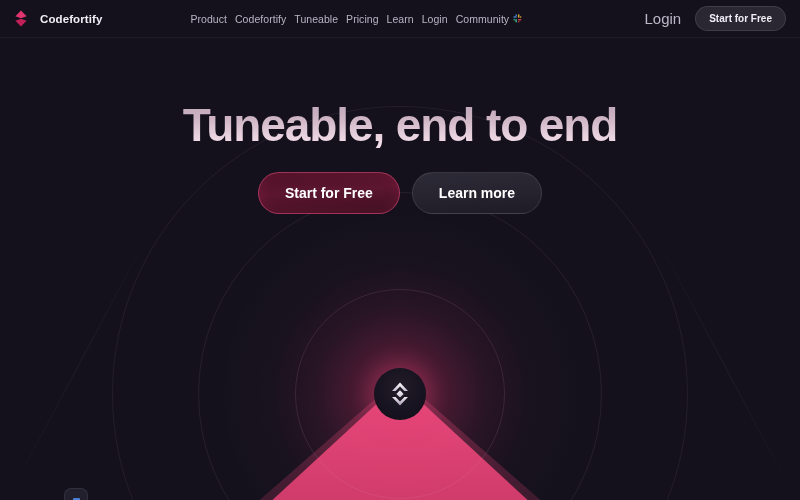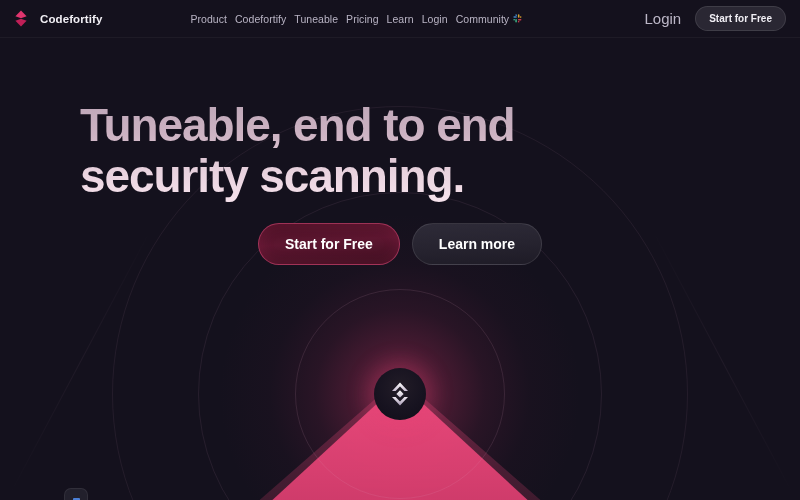--- a/index.html
+++ b/index.html
@@ -133,21 +133,21 @@
     width:800px; height:500px;
     display:flex; flex-direction:column; align-items:center;
     z-index:30;
     pointer-events:none;
   }
   .hero > * { pointer-events:auto; }
 
   .headline {
     margin-top:100px;
     width:640px;
-    text-align:left;
+    text-align:center;
     font-size:46px;
     line-height:51px;
     font-weight:bold;
     letter-spacing:-1.1px;
     background:linear-gradient(180deg, #bda6b7 0%, #cdb3c3 34%, #e8d2de 70%, #f6e2ec 100%);
     -webkit-background-clip:text;
     background-clip:text;
     color:transparent;
     -webkit-text-fill-color:transparent;
   }
@@ -275,21 +275,20 @@
       <span class="login-link">Login</span>
       <button class="header-cta">Start for Free</button>
     </div>
 
   </div>
 
   <div class="hero">
 
     <h1 class="headline">
       <span class="headline-line">Tuneable, end to end</span>
-      <span class="headline-line">security scanning.</span>
     </h1>
 
 
     <div class="cta-row">
       <button class="btn btn-primary">Start for Free</button>
       <button class="btn btn-secondary">Learn more</button>
     </div>
 
   </div>
 

